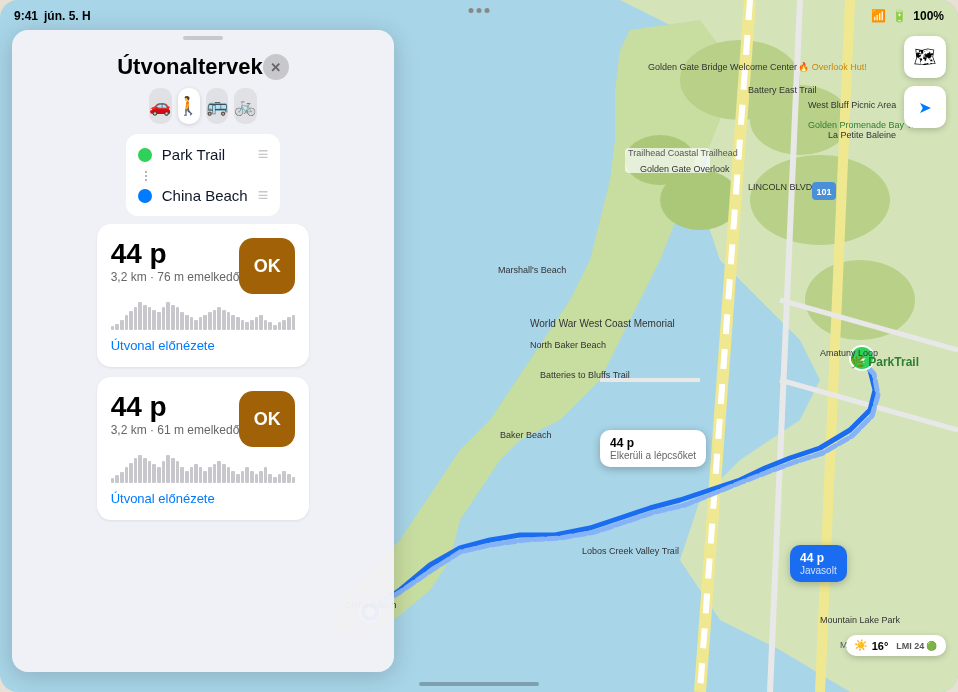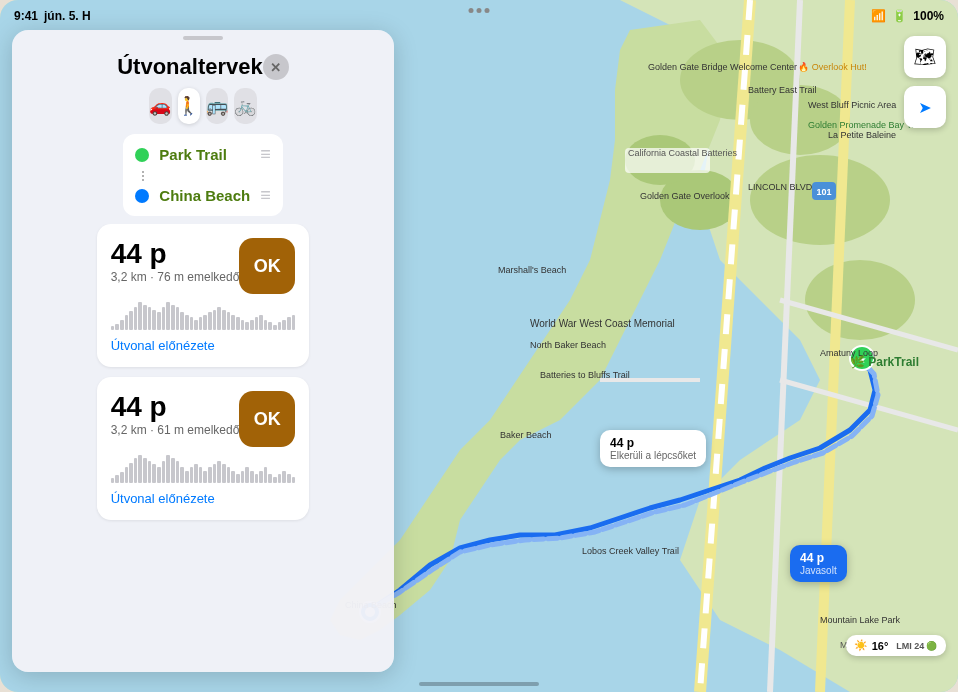--- a/index.html
+++ b/index.html
@@ -205,22 +205,22 @@
       width: 14px;
       height: 14px;
       border-radius: 50%;
       flex-shrink: 0;
     }
     .waypoint-dot.green { background: #30d158; }
     .waypoint-dot.blue { background: #007aff; border-radius: 50%; }
     .waypoint-name {
       flex: 1;
       font-size: 15px;
-      font-weight: 700;
-      color: #4d7c0f;
+      font-weight: 400;
+      color: #0f172a;
     }
     .waypoint-reorder {
       color: #c7c7cc;
       font-size: 18px;
       cursor: pointer;
     }
 
     
     .avoidance-row {
       padding: 4px 16px 10px;
@@ -384,22 +384,22 @@
     <text x="824" y="195" text-anchor="middle" font-size="9" fill="white" font-weight="bold">101</text>
 
     <rect x="625" y="148" width="85" height="25" rx="4" fill="rgba(255,255,255,0.7)"></rect>
   </svg>
 
   <div class="map-label" style="top:62px; left:648px; font-size:9px;">Golden Gate Bridge Welcome Center</div>
   <div class="map-label" style="top:62px; left:798px; font-size:9px; color:#c8860a;">🔥 Overlook Hut!</div>
   <div class="map-label" style="top:85px; left:748px; font-size:9px;">Battery East Trail</div>
   <div class="map-label" style="top:100px; left:808px; font-size:9px;">West Bluff Picnic Area</div>
   <div class="map-label" style="top:120px; left:808px; font-size:9px; color:#2e7d32;">Golden Promenade Bay Trail</div>
-  <div class="map-label" style="top:148px; left:628px; font-size:9px; color:#555;">California Coastal Batteries</div>
-  <div class="map-label" style="top:191px; left:640px; font-size:9px;">Golden Gate Overlook</div>
+  <div class="map-label" style="top:148px; left:628px; font-size:9px; color:#555;">Trailhead Coastal Trailhead</div>
+  <div class="map-label" style="top:164px; left:640px; font-size:9px;">Golden Gate Overlook</div>
   <div class="map-label" style="top:182px; left:748px; font-size:9px;">LINCOLN BLVD</div>
   <div class="map-label" style="top:130px; left:828px; font-size:9px;">La Petite Baleine</div>
   <div class="map-label" style="top:265px; left:498px; font-size:9px;">Marshall's Beach</div>
   <div class="map-label" style="top:318px; left:530px; font-size:10px;">World War West Coast Memorial</div>
   <div class="map-label" style="top:340px; left:530px; font-size:9px;">North Baker Beach</div>
   <div class="map-label" style="top:370px; left:540px; font-size:9px;">Batteries to Bluffs Trail</div>
   <div class="map-label" style="top:348px; left:820px; font-size:9px;">Amatuny Loop</div>
   <div class="map-label" style="top:355px; left:850px; font-size:12px; color:#2e7d32; font-weight:700;">🌿 ParkTrail</div>
   <div class="map-label" style="top:430px; left:500px; font-size:9px;">Baker Beach</div>
   <div class="map-label" style="top:546px; left:582px; font-size:9px;">Lobos Creek Valley Trail</div>

